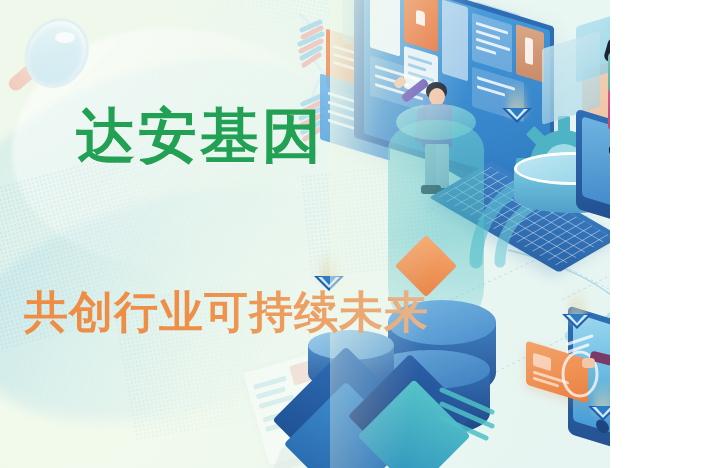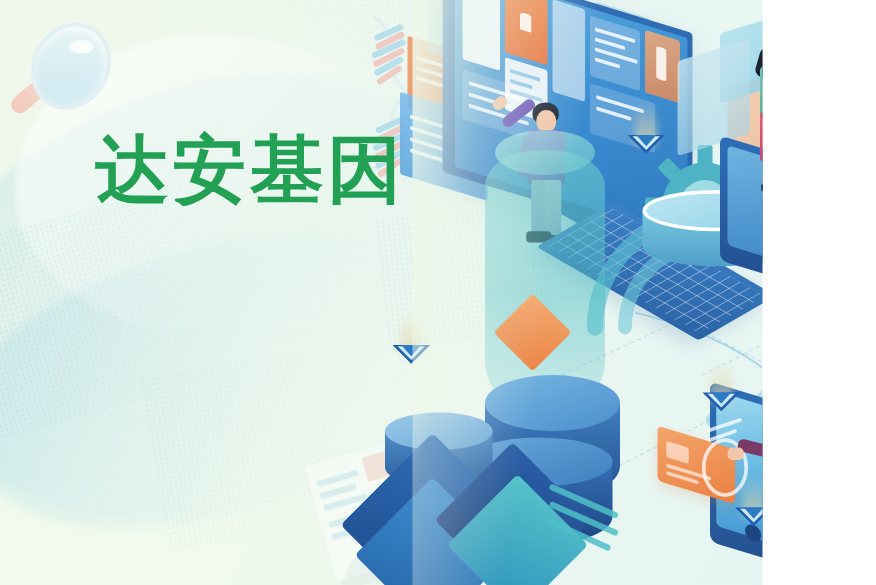--- a/index.html
+++ b/index.html
@@ -494,15 +494,16 @@
         <div class="chev-b"></div>
         <div class="chev-c"></div>
     </div>
 
     <div style="position:absolute;inset:0;pointer-events:none;
                 background:linear-gradient(100deg,rgba(238,248,233,.92) 0%,rgba(238,248,233,.35) 16%,rgba(238,248,233,0) 34%);"></div>
   </div>
 
   <div class="text-block">
     <div class="brand-title">达安基因</div>
+    <div class="tagline tagline-2">共创行业可持续未来</div>
   </div>
 
 </div>
 
 </body></html>

